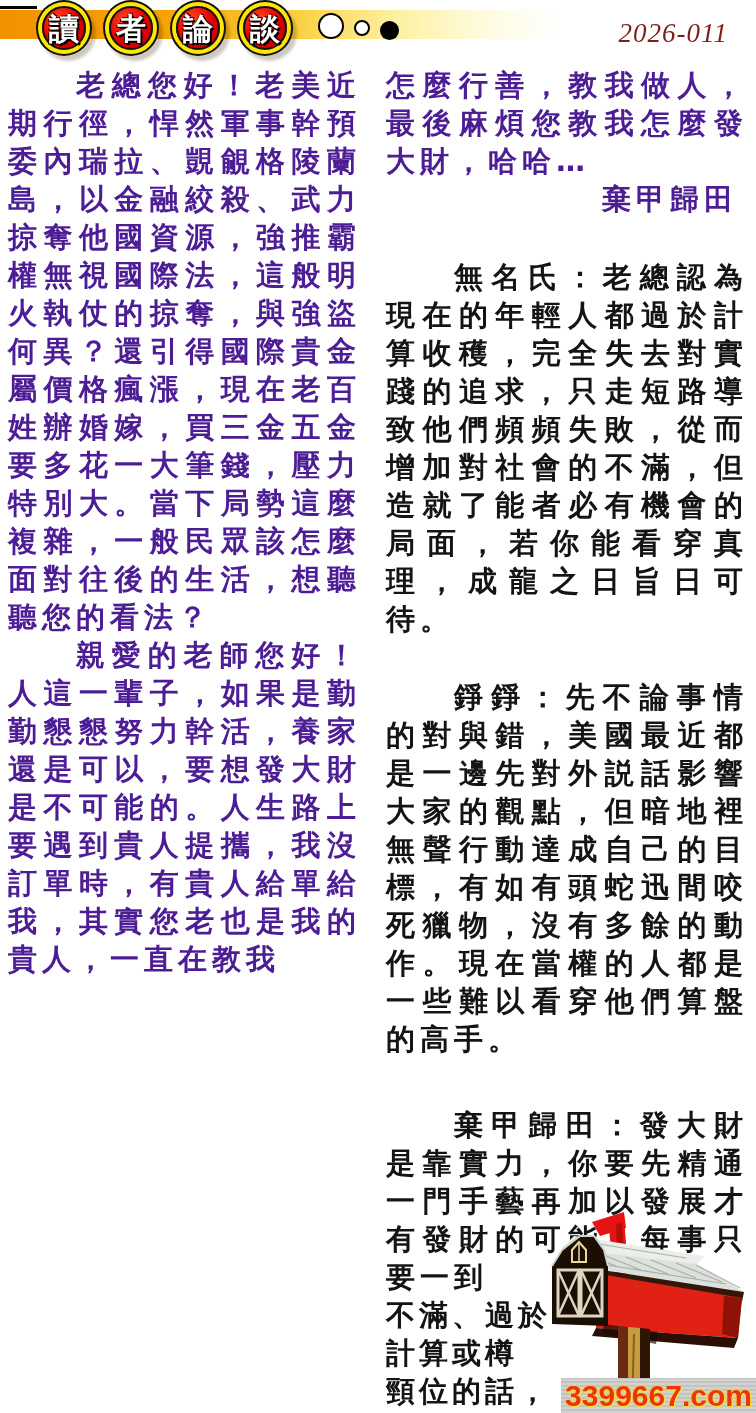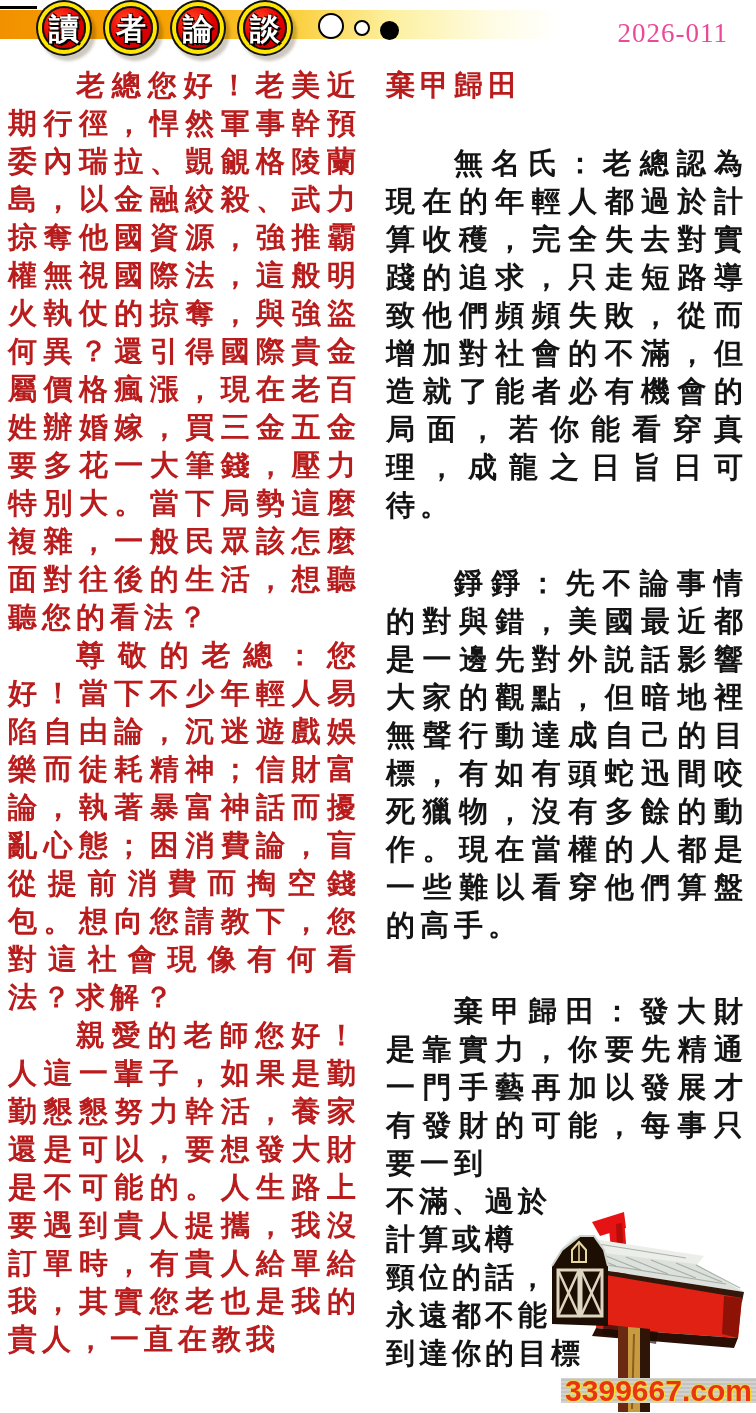--- a/index.html
+++ b/index.html
@@ -39,64 +39,65 @@
     font-size: 30px; font-weight: bold; color: #ffffff;
     text-shadow: 2px 2px 0 #000, -1px 1px 0 #000, 1px -1px 0 #300;
   }
   .dot { position: absolute; border-radius: 50%; }
   .dot-large { left: 318px; top: 13px; width: 26px; height: 26px; background: #fff; border: 2px solid #000; }
   .dot-small { left: 354px; top: 20px; width: 16px; height: 16px; background: #fff; border: 2px solid #000; }
   .dot-filled { left: 380px; top: 21px; width: 19px; height: 19px; background: #000; }
   .issue {
     position: absolute; right: 28px; top: 18px;
     font-family: "Liberation Serif", serif;
-    font-size: 27px; color: #ec4899; letter-spacing: 1px;
+    font-size: 27px; color: #7f1d1d; letter-spacing: 1px; font-style: italic;
   }
 
   
   .col { position: absolute; top: 66px; }
   .col-left  { left: 8px;   width: 353px; }
   .col-right { left: 386px; width: 362px; }
 
   .body-text {
     margin: 0;
     font-size: 29px;
     line-height: 38px;
     letter-spacing: 5px;
     text-align: justify;
     text-justify: inter-character;
     font-weight: 600;
     text-indent: 68px;
   }
-  .red   { color: #b91c1c; }
+  .red   { color: #4c1d95; }
   .black { color: #141414; }
   .no-indent { text-indent: 0; }
   .sig {
     margin: 0 10px 40px 0;
     font-size: 29px; line-height: 38px;
     letter-spacing: 5px; font-weight: 600;
+    text-align: right;
   }
   .mb48 { margin-bottom: 48px; }
   .mb40 { margin-bottom: 40px; }
   .narrow {
     width: 200px;
     white-space: pre-line;
     text-align: left;
     text-indent: 0;
     letter-spacing: 4px;
   }
 
   
   .mailbox-wrap {
     position: absolute; left: 546px; top: 1204px;
     width: 210px; height: 209px; z-index: 1;
   }
   .url-strip {
     position: absolute; left: 561px; top: 1378px;
-    width: 195px; height: 25px; z-index: 2;
+    width: 195px; height: 35px; z-index: 2;
     background:
       repeating-linear-gradient(0deg, #d2d2d2 0 2px, #c3c3c3 2px 4px),
       #c9c9c9;
     display: flex; align-items: center; justify-content: center;
   }
   .url-strip span {
     font-family: "Liberation Sans", sans-serif;
     font-size: 30px; font-weight: bold; color: #e93418;
     letter-spacing: 0px;
     text-shadow: 0 0 3px #ffe400, 0 0 2px #ffd000, 1px 1px 0 #ffec60;
@@ -125,25 +126,25 @@
   </div>
 
   <div class="dot dot-large"></div>
   <div class="dot dot-small"></div>
   <div class="dot dot-filled"></div>
 
   <div class="issue">2026-011</div>
 
   <div class="col col-left">
     <p class="body-text red">老總您好！老美近期行徑，悍然軍事幹預委內瑞拉、覬覦格陵蘭島，以金融絞殺、武力掠奪他國資源，強推霸權無視國際法，這般明火執仗的掠奪，與強盜何異？還引得國際貴金屬價格瘋漲，現在老百姓辦婚嫁，買三金五金要多花一大筆錢，壓力特別大。當下局勢這麼複雜，一般民眾該怎麼面對往後的生活，想聽聽您的看法？</p>
-    <p class="body-text red">尊敬的老總：您好！當下不少年輕人易陷自由論，沉迷遊戲娛樂而徒耗精神；信財富論，執著暴富神話而擾亂心態；困消費論，盲從提前消費而掏空錢包。想向您請教下，您對這社會現像有何看法？求解？</p>
     <p class="body-text red">親愛的老師您好！人這一輩子，如果是勤勤懇懇努力幹活，養家還是可以，要想發大財是不可能的。人生路上要遇到貴人提攜，我沒訂單時，有貴人給單給我，其實您老也是我的貴人，一直在教我</p>
   </div>
 
   <div class="col col-right">
+    <p class="body-text red no-indent">怎麼行善，教我做人，最後麻煩您教我怎麼發大財，哈哈…</p>
     <p class="sig red">棄甲歸田</p>
     <p class="body-text black mb40">無名氏：老總認為現在的年輕人都過於計算收穫，完全失去對實踐的追求，只走短路導致他們頻頻失敗，從而增加對社會的不滿，但造就了能者必有機會的局面，若你能看穿真理，成龍之日旨日可待。</p>
     <p class="body-text black mb48">錚錚：先不論事情的對與錯，美國最近都是一邊先對外説話影響大家的觀點，但暗地裡無聲行動達成自己的目標，有如有頭蛇迅間咬死獵物，沒有多餘的動作。現在當權的人都是一些難以看穿他們算盤的高手。</p>
     <p class="body-text black">棄甲歸田：發大財是靠實力，你要先精通一門手藝再加以發展才有發財的可能，每事只要一到</p>
     <p class="body-text black narrow">不滿、過於
 計算或樽
 頸位的話，
 永遠都不能
 到達你的目標</p>
   </div>

